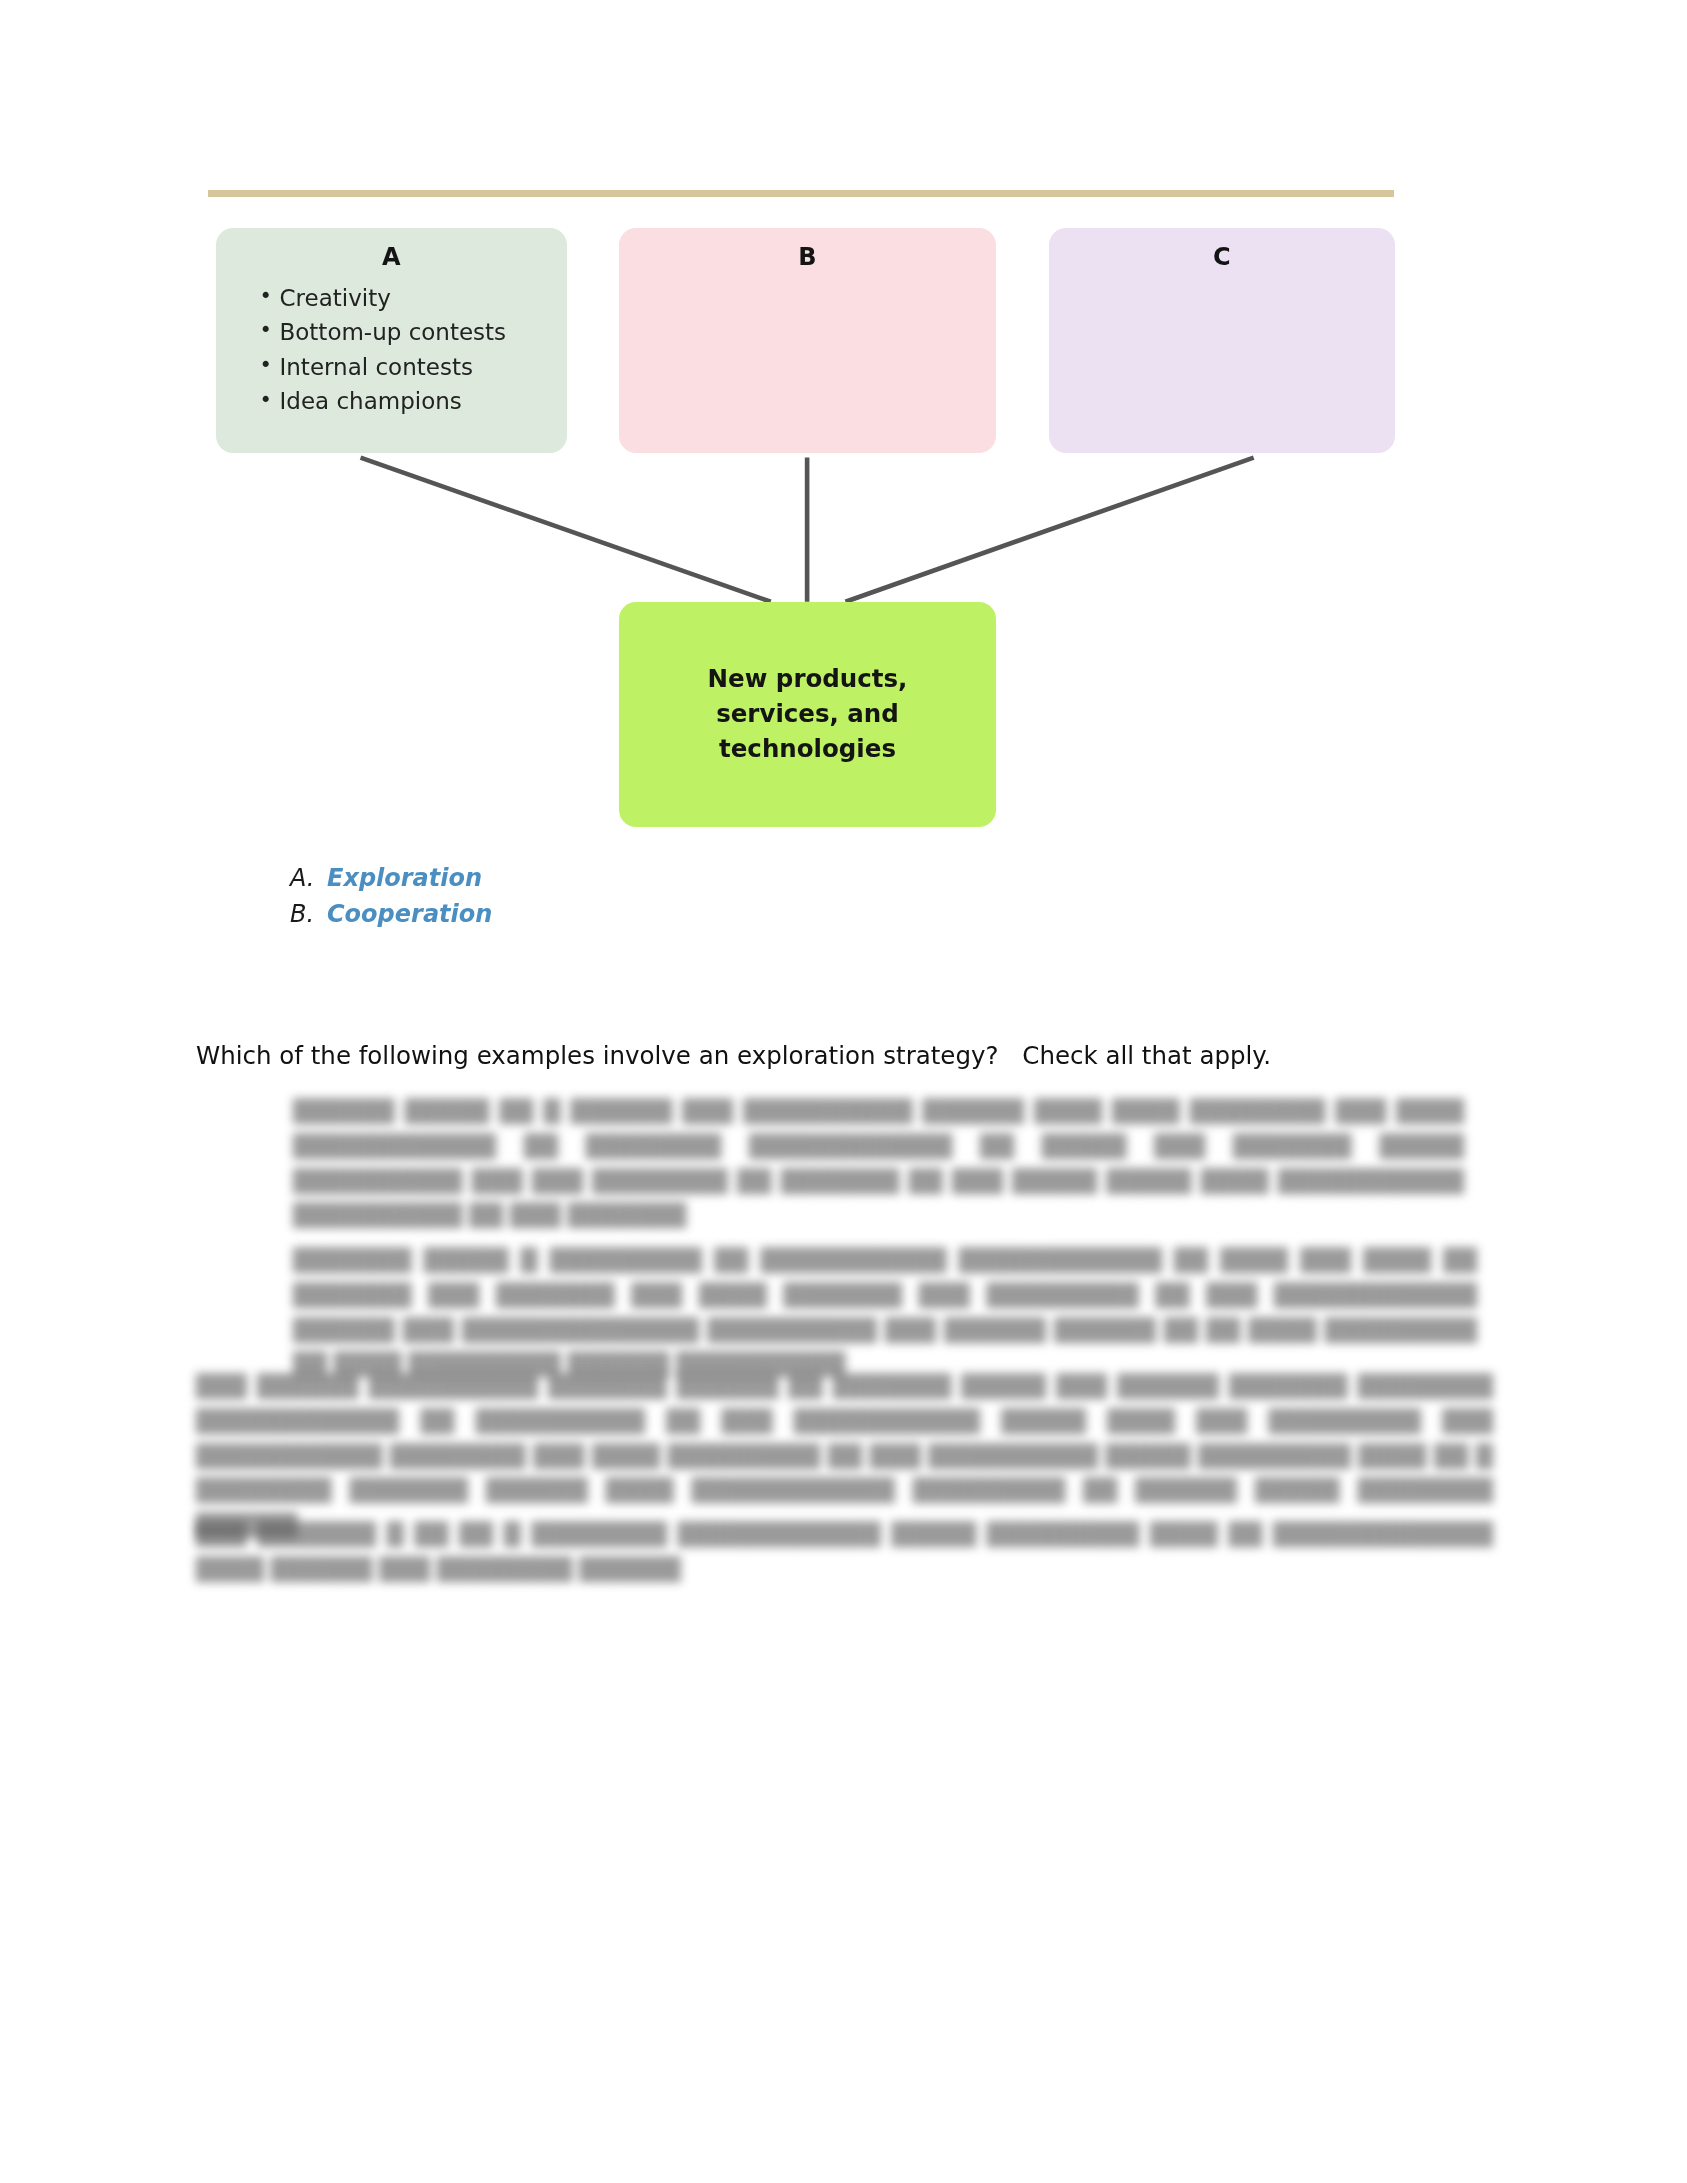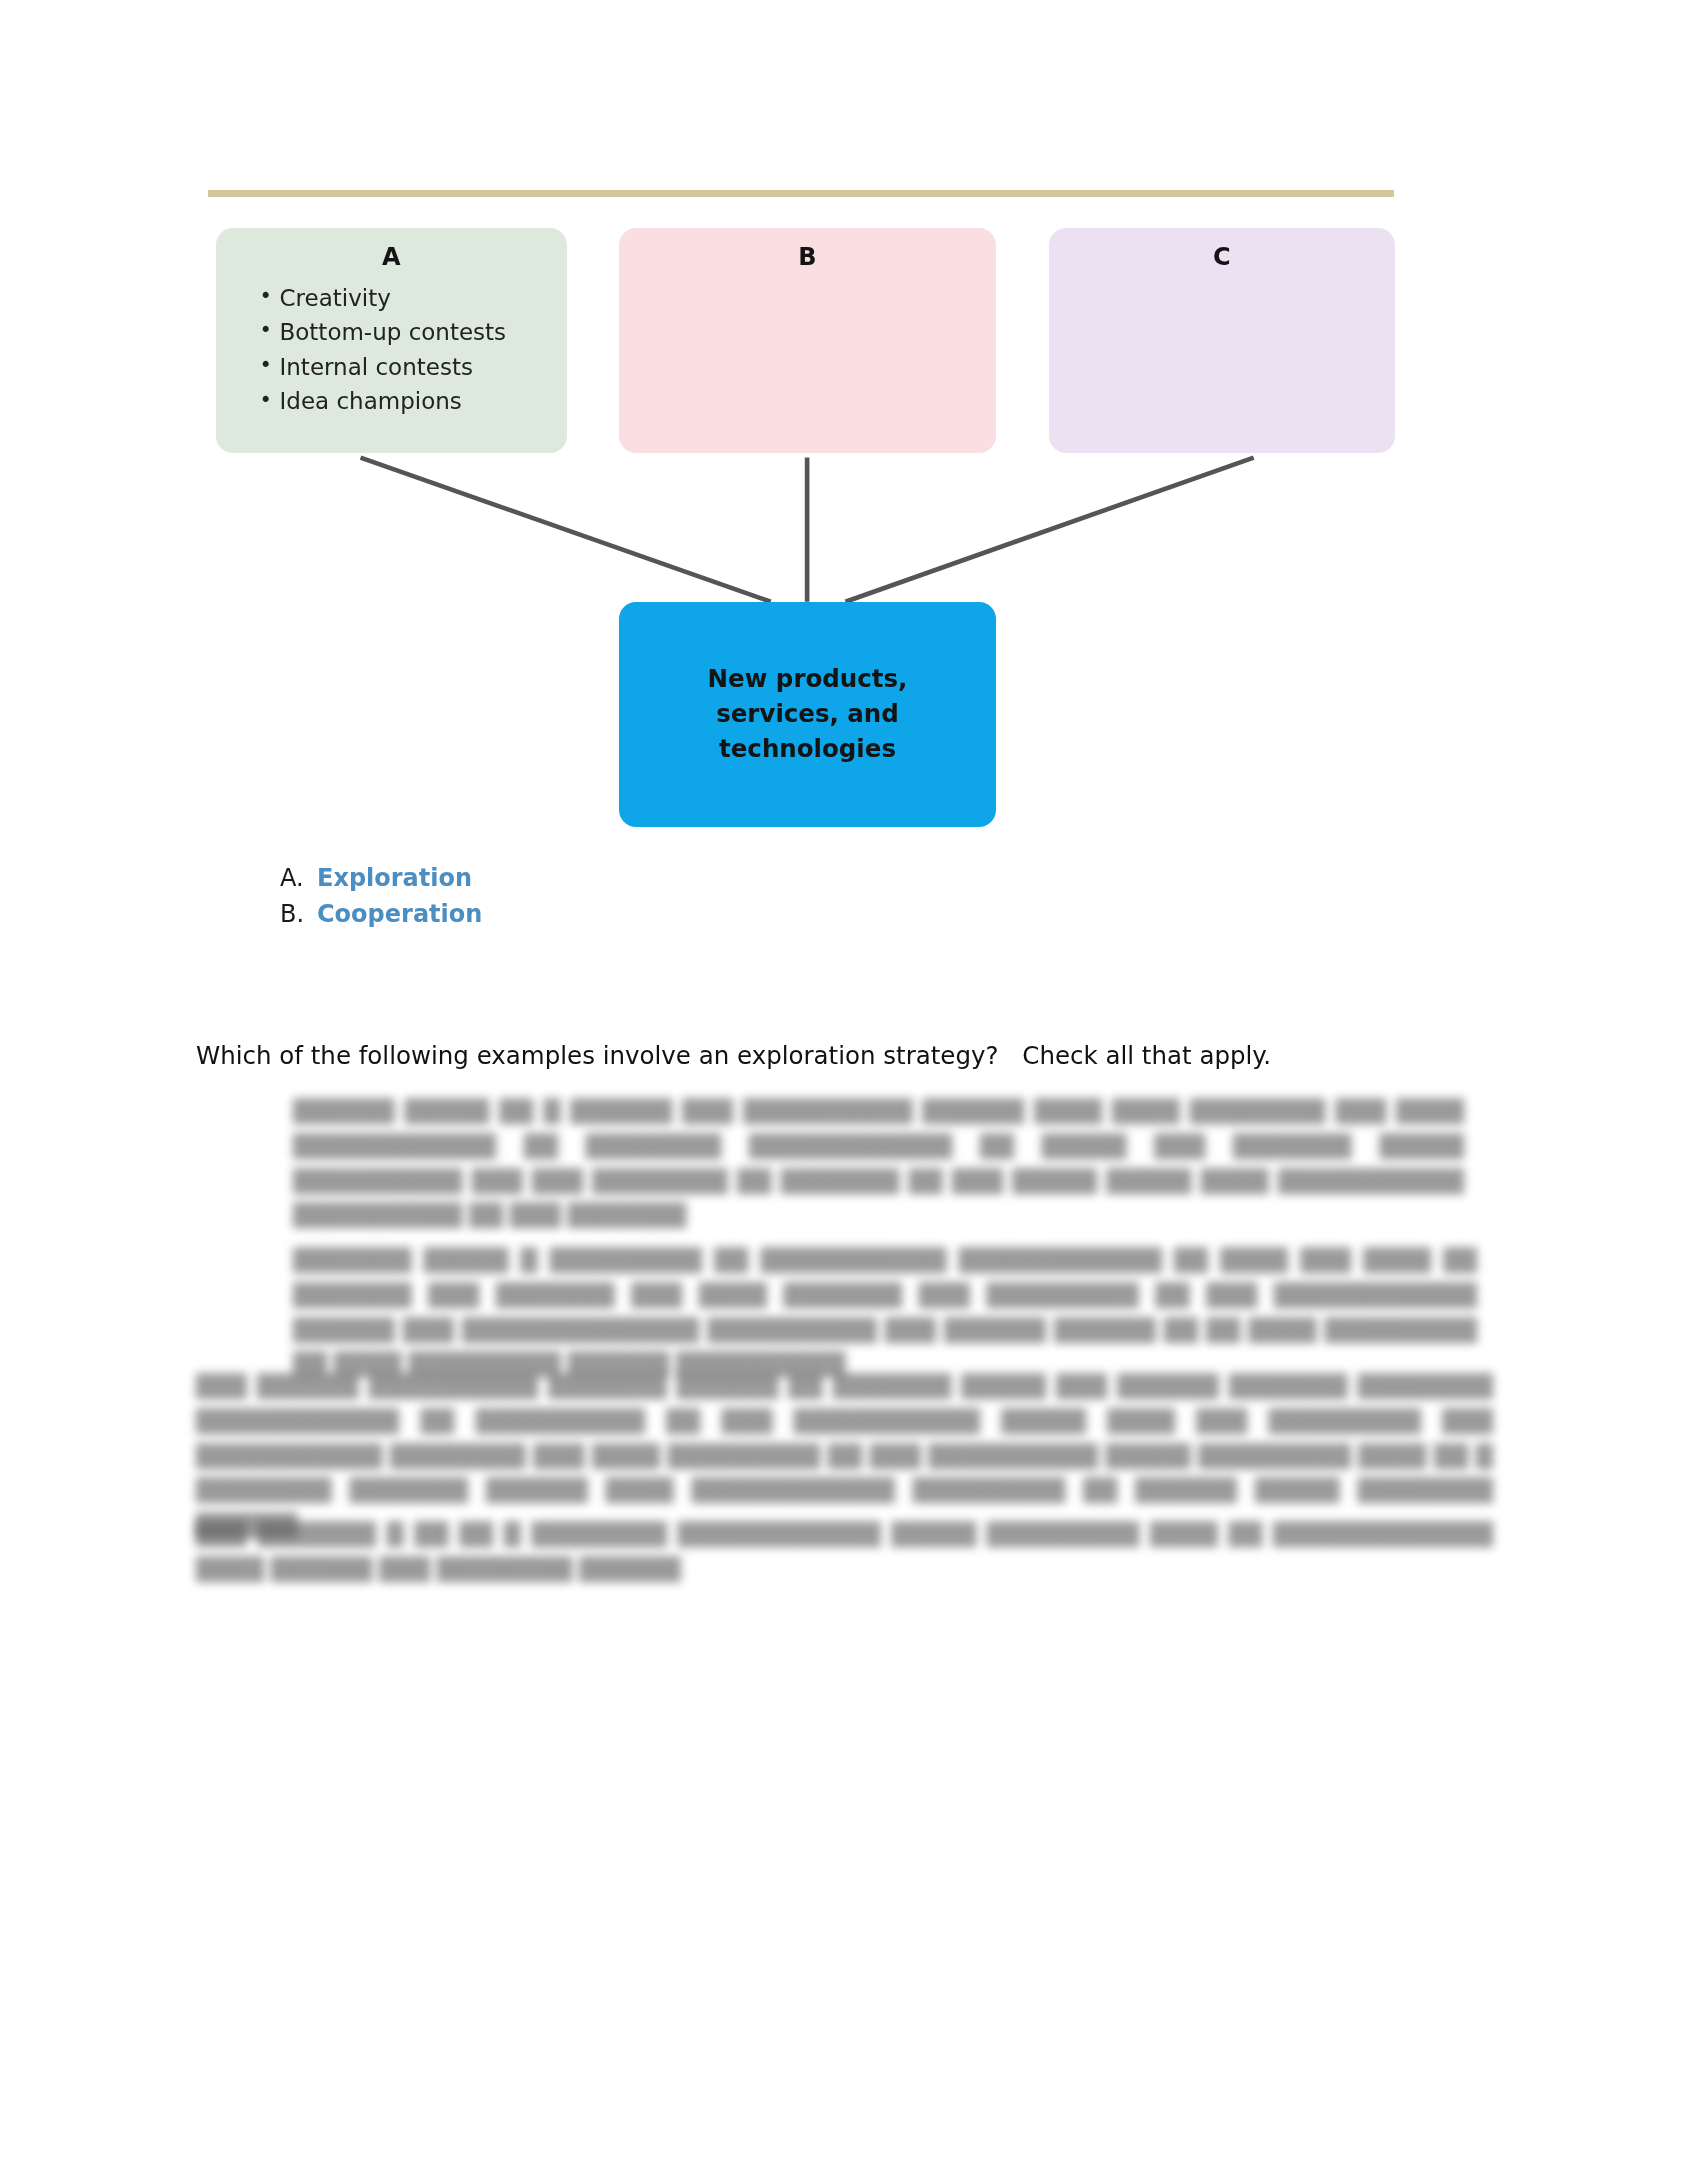--- a/index.html
+++ b/index.html
@@ -89,41 +89,42 @@
 
   #node-a { left: 216px;  top: 228px; width: 351px;  height: 225px; background: #dce9dc; }
   #node-b { left: 619px;  top: 228px; width: 377px;  height: 225px; background: #fadee2; }
   #node-c { left: 1049px; top: 228px; width: 346px;  height: 225px; background: #ece1f2; }
 
   #node-outcome {
     left: 619px;
     top: 602px;
     width: 377px;
     height: 225px;
-    background: #0ea5e9;
+    background: #bef264;
     display: flex;
     align-items: center;
     justify-content: center;
     padding: 0;
   }
   .outcome-text {
     text-align: center;
     font-weight: bold;
     font-size: 24.5px;
     line-height: 1.42;
     color: #141414;
     padding: 0 26.5px;
   }
 
   
   .legend {
     position: absolute;
-    left: 280px;
+    left: 290px;
     top: 860px;
     width: 595px;
+    font-style: italic;
   }
   .legend-row {
     font-size: 24px;
     line-height: 1.52;
     color: #1a1a1a;
     white-space: nowrap;
   }
   .legend-letter {
     display: inline-block;
     min-width: 37px;

